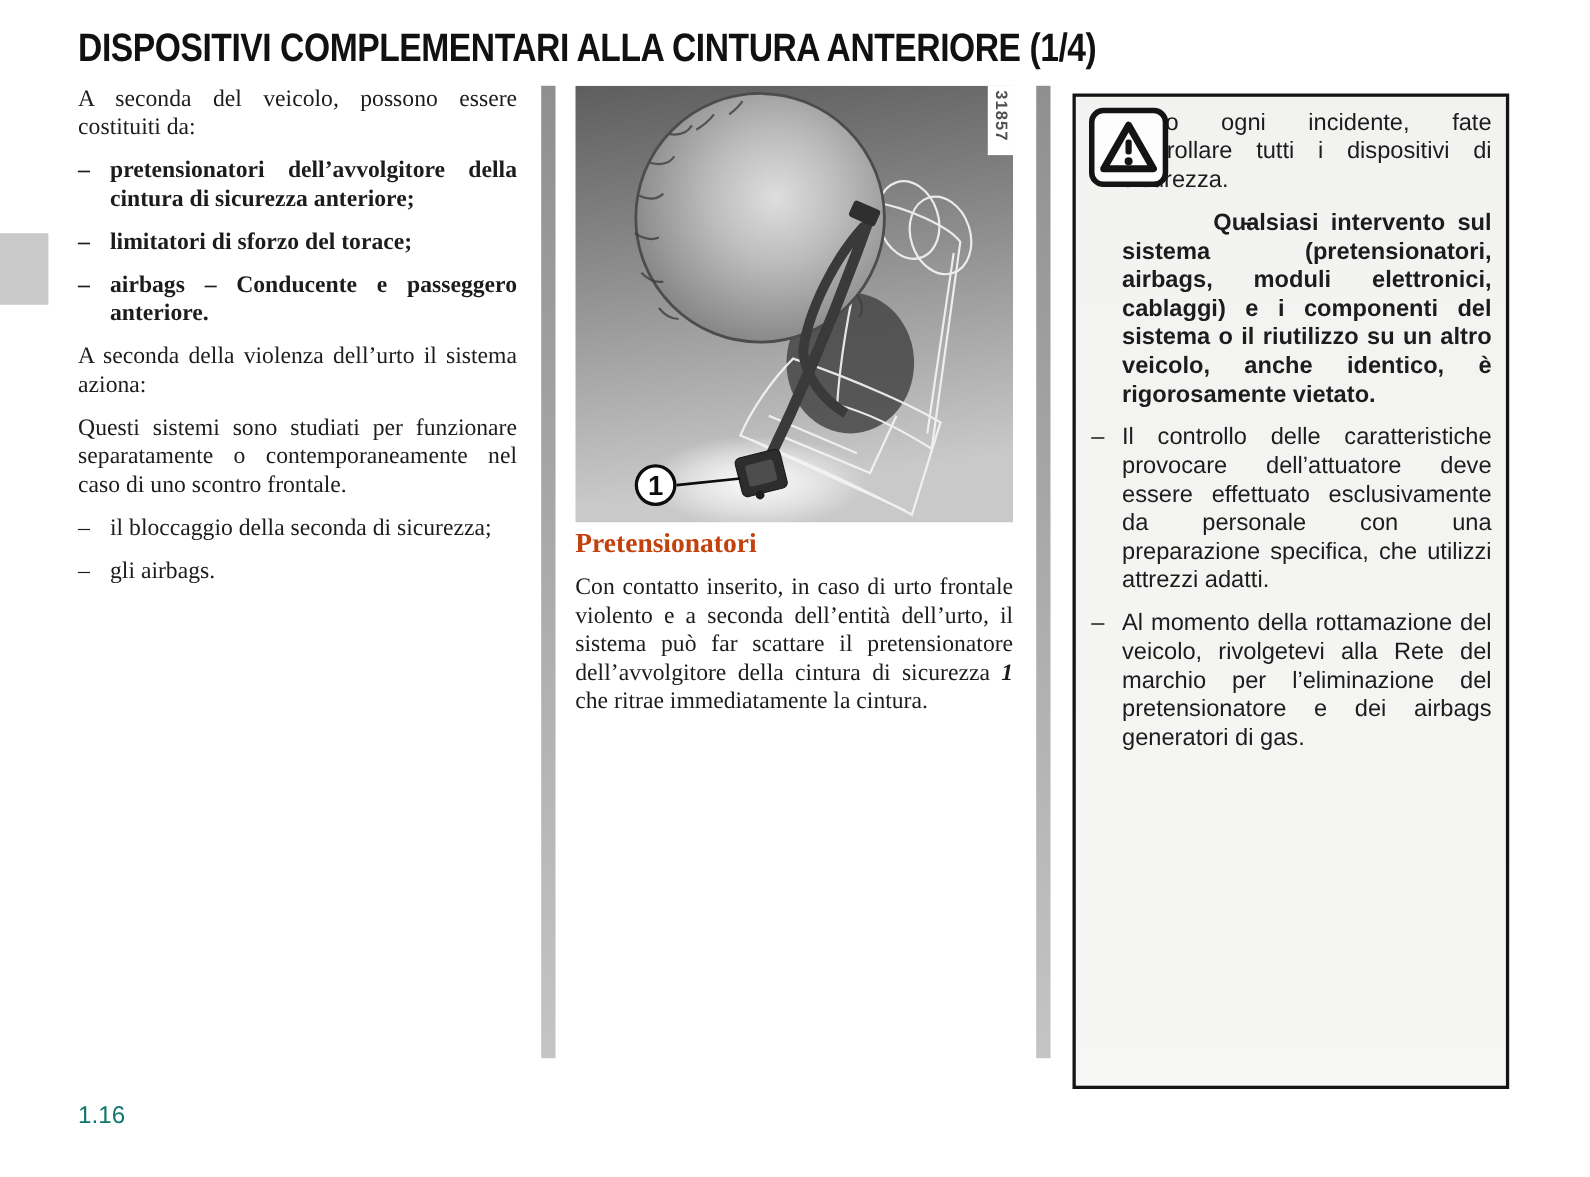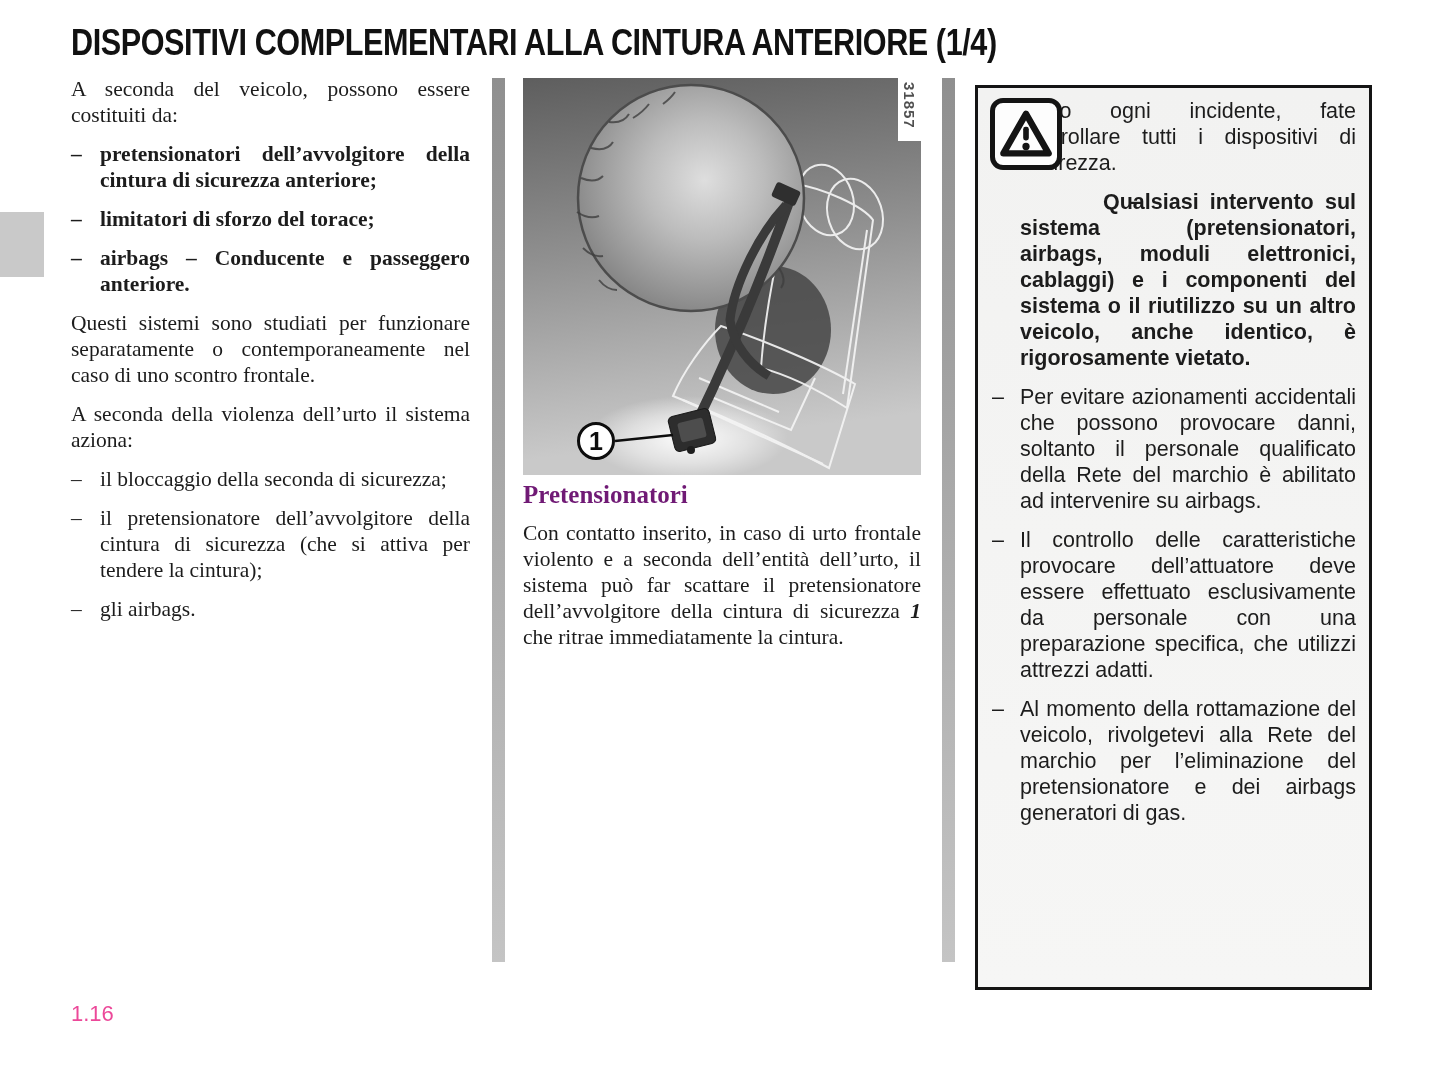--- a/index.html
+++ b/index.html
@@ -20,21 +20,21 @@
 
   .col{position:absolute;font-size:21.5px;line-height:26px;text-align:justify;font-family:Liberation Serif, serif;}
   .col p{margin:0 0 13px 0;}
   #col-left{left:71px;top:76px;width:399px;}
   #col-mid-text{left:523px;top:482px;width:398px;}
 
   .bullet{padding-left:29px;text-indent:-29px;}
   .bullet .dash{display:inline-block;width:29px;text-indent:0;}
   .bullet-bold{font-weight:bold;}
 
-  .mid-heading{font-size:25px;font-weight:bold;margin:0 0 12px 0;text-align:left;color:#701a75;}
+  .mid-heading{font-size:25px;font-weight:bold;margin:0 0 12px 0;text-align:left;color:#c2410c;}
   .marker{font-weight:bold;font-style:italic;}
 
   
   .figure{position:absolute;left:523px;top:78px;width:398px;height:397px;}
   .figure svg{display:block;}
   .ref-box{position:absolute;top:0;right:0;width:23px;height:63px;background:#ffffff;
     display:flex;align-items:flex-start;justify-content:center;}
   .ref-num{writing-mode:vertical-rl;font-size:15px;font-weight:bold;color:#4f4f4f;
     letter-spacing:1px;margin-top:4px;}
 
@@ -48,37 +48,36 @@
   .warn-icon{
     position:absolute;left:12px;top:10px;width:72px;height:72px;box-sizing:border-box;
     border:5px solid #141414;border-radius:13px;background:#fdfdfd;
     display:flex;align-items:center;justify-content:center;
   }
   .warn-p1{margin-left:83px;padding-left:28px;text-indent:-28px;}
   .warn-p2{padding-left:28px;text-indent:55px;font-weight:bold;}
   .warn-p{padding-left:28px;text-indent:-28px;}
   .warn-p .dash,.warn-p1 .dash{display:inline-block;width:28px;text-indent:0;}
 
-  .page-number{position:absolute;left:71px;top:1001px;font-size:22px;color:#ec4899;}
+  .page-number{position:absolute;left:71px;top:1001px;font-size:22px;color:#0f766e;}
 </style>
 </head>
 <body>
 
 <div class="page-title">DISPOSITIVI COMPLEMENTARI ALLA CINTURA ANTERIORE (1/4)</div>
 <div class="left-edge-tab"></div>
 
 <div class="col" id="col-left">
   <p>A seconda del veicolo, possono essere costituiti da:</p>
   <p class="bullet bullet-bold"><span class="dash">–</span><span>pretensionatori dell’avvolgitore della cintura di sicurezza anteriore;</span></p>
   <p class="bullet bullet-bold"><span class="dash">–</span><span>limitatori di sforzo del torace;</span></p>
   <p class="bullet bullet-bold"><span class="dash">–</span><span>airbags – Conducente e passeggero anteriore.</span></p>
+  <p>A seconda della violenza dell’urto il sistema aziona:</p>
   <p>Questi sistemi sono studiati per funzionare separatamente o contemporaneamente nel caso di uno scontro frontale.</p>
-  <p>A seconda della violenza dell’urto il sistema aziona:</p>
   <p class="bullet"><span class="dash">–</span><span>il bloccaggio della seconda di sicurezza;</span></p>
-  <p class="bullet"><span class="dash">–</span><span>il pretensionatore dell’avvolgitore della cintura di sicurezza (che si attiva per tendere la cintura);</span></p>
   <p class="bullet"><span class="dash">–</span><span>gli airbags.</span></p>
 </div>
 
 <div class="divider-bar" id="bar-left"></div>
 
 <div class="figure">
   <svg width="398" height="397" viewBox="0 0 398 397">
     <defs>
       <linearGradient id="bgGrad" x1="0" y1="0" x2="0.12" y2="1">
         <stop offset="0" stop-color="#5e5e5e"></stop>
@@ -159,18 +158,17 @@
 <div class="warning-box">
   <div class="warn-icon">
     <svg width="52" height="50" viewBox="0 0 64 62">
       <path d="M32,6 L60,55 L4,55 Z" fill="none" stroke="#141414" stroke-width="8" stroke-linejoin="round"></path>
       <rect x="28.5" y="22" width="7" height="17" rx="3" fill="#141414"></rect>
       <circle cx="32" cy="46.5" r="4.5" fill="#141414"></circle>
     </svg>
   </div>
   <p class="warn-p1"><span class="dash">–</span><span>Dopo ogni incidente, fate controllare tutti i dispositivi di sicurezza.</span></p>
   <p class="warn-p2"><span class="dash" style="display:inline-block;width:28px;">–</span><span>Qualsiasi intervento sul sistema (pretensionatori, airbags, moduli elettronici, cablaggi) e i componenti del sistema o il riutilizzo su un altro veicolo, anche identico, è rigorosamente vietato.</span></p>
-  <p class="warn-p"><span class="dash">–</span><span>Per evitare azionamenti accidentali che possono provocare danni, soltanto il personale qualificato della Rete del marchio è abilitato ad intervenire su airbags.</span></p>
   <p class="warn-p"><span class="dash">–</span><span>Il controllo delle caratteristiche provocare dell’attuatore deve essere effettuato esclusivamente da personale con una preparazione specifica, che utilizzi attrezzi adatti.</span></p>
   <p class="warn-p"><span class="dash">–</span><span>Al momento della rottamazione del veicolo, rivolgetevi alla Rete del marchio per l’eliminazione del pretensionatore e dei airbags generatori di gas.</span></p>
 </div>
 
 <div class="page-number">1.16</div>
 
 </body></html>

